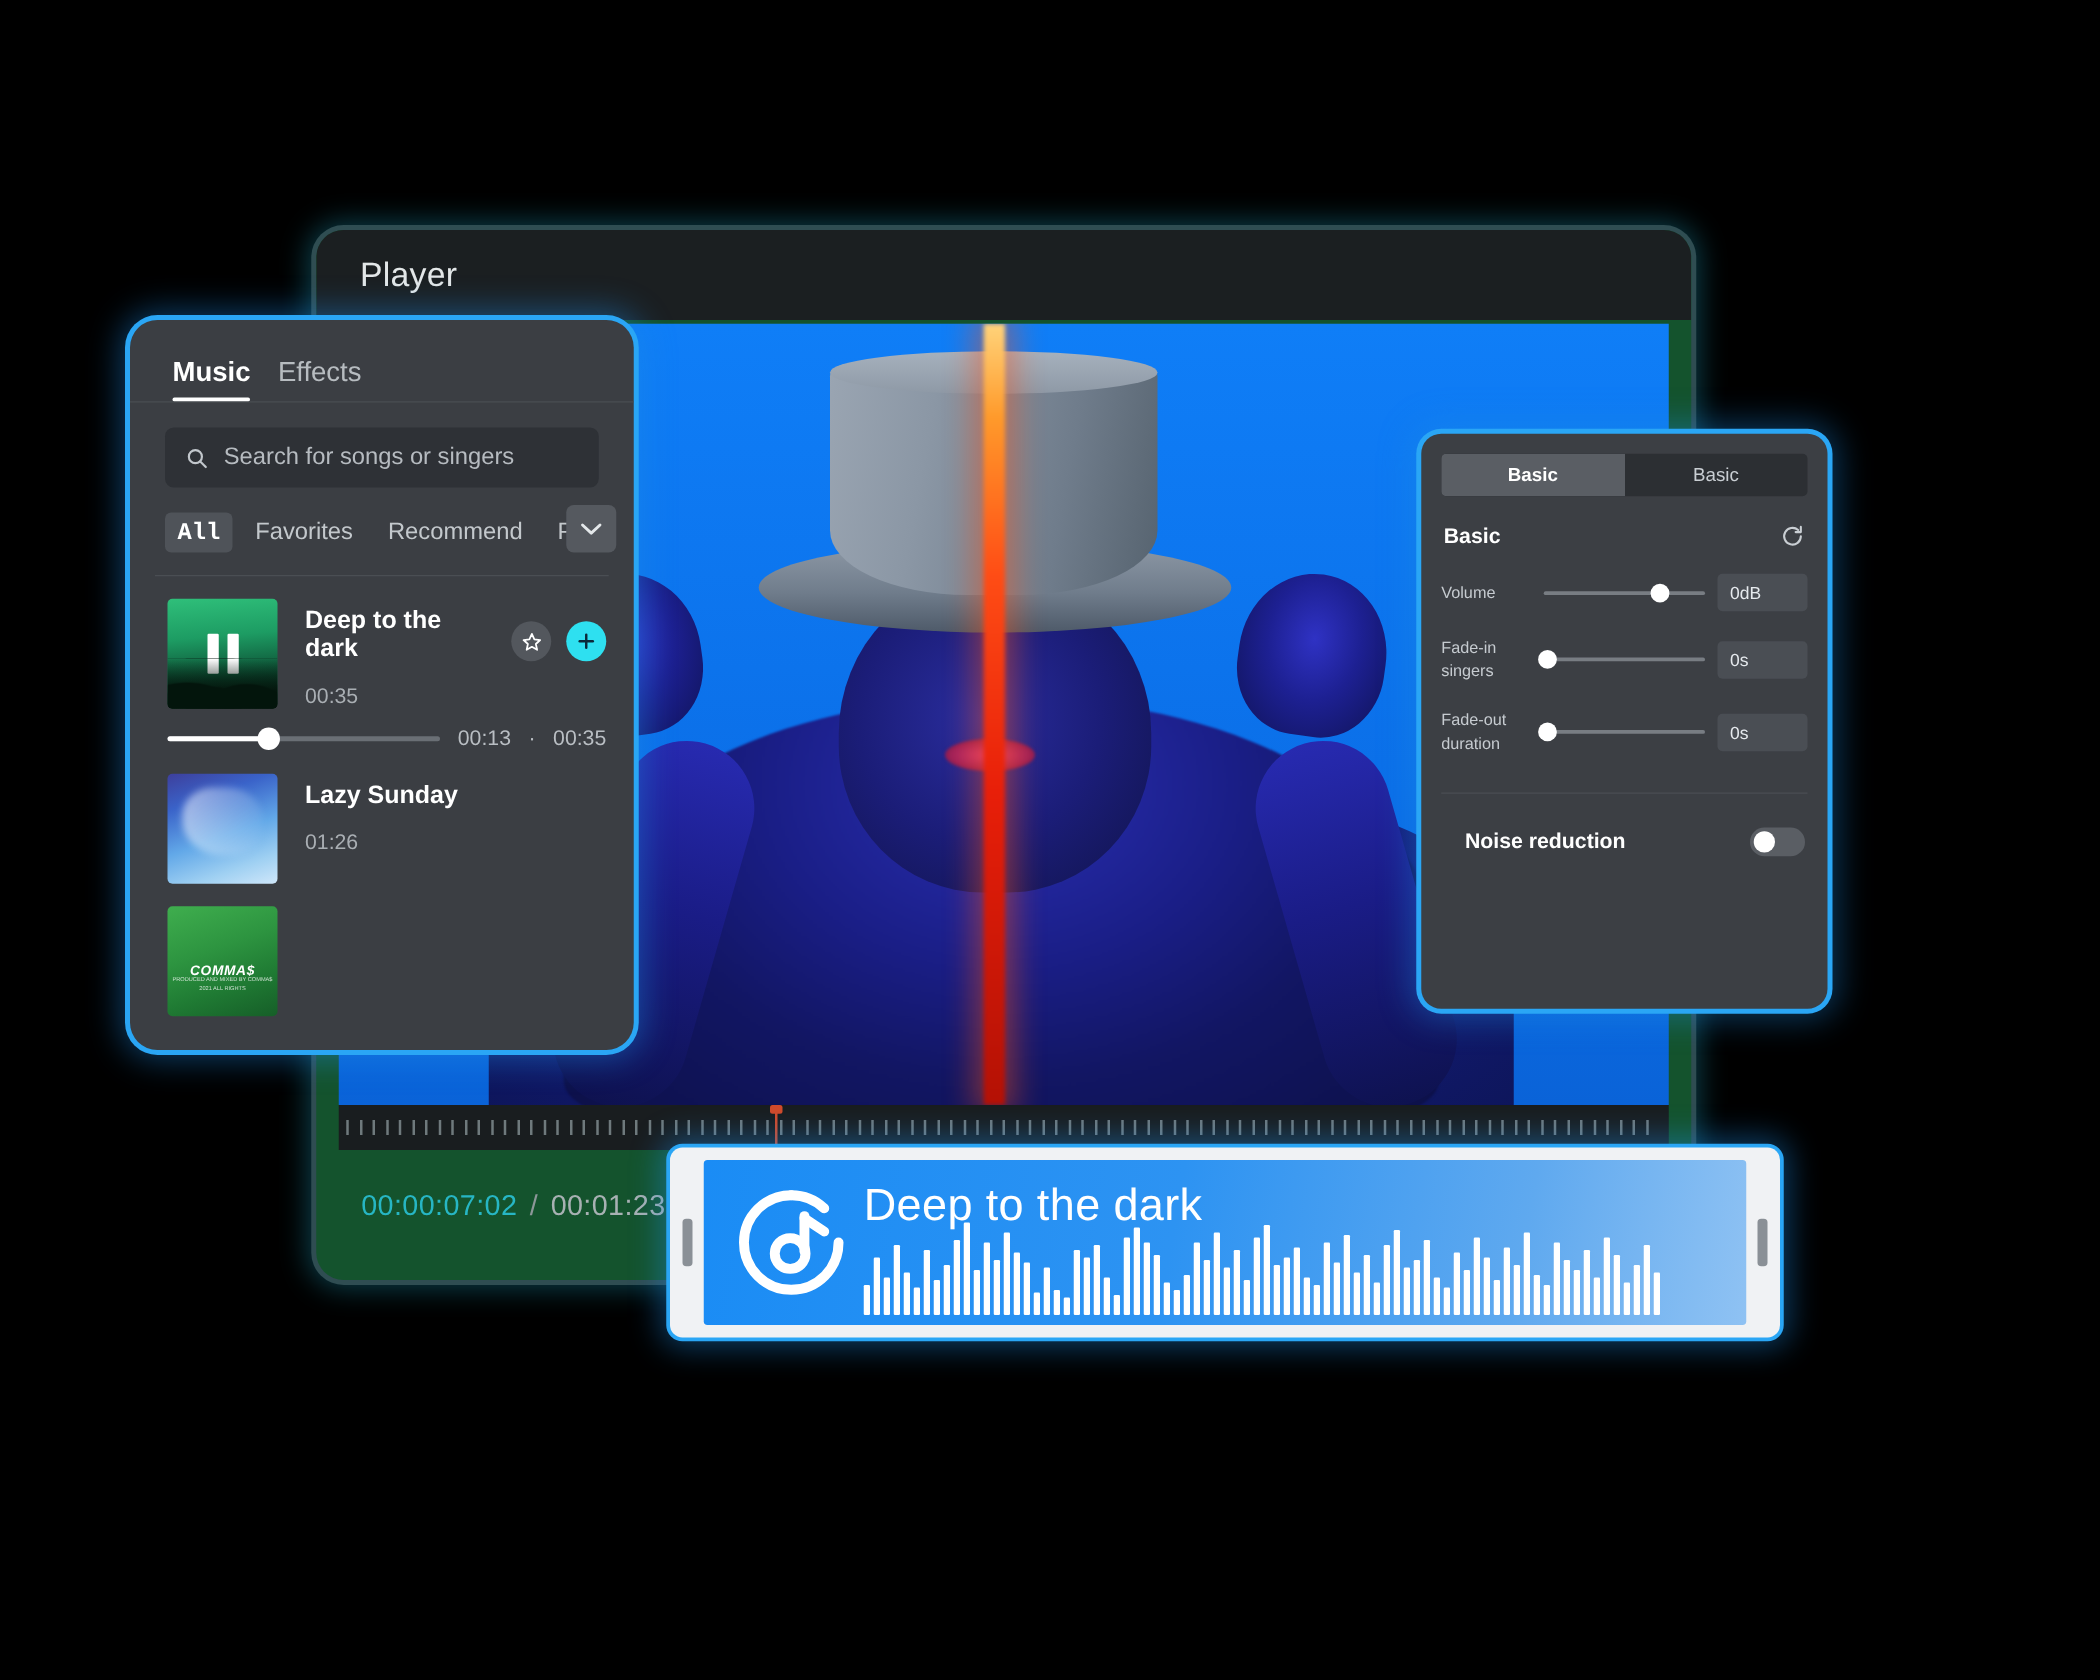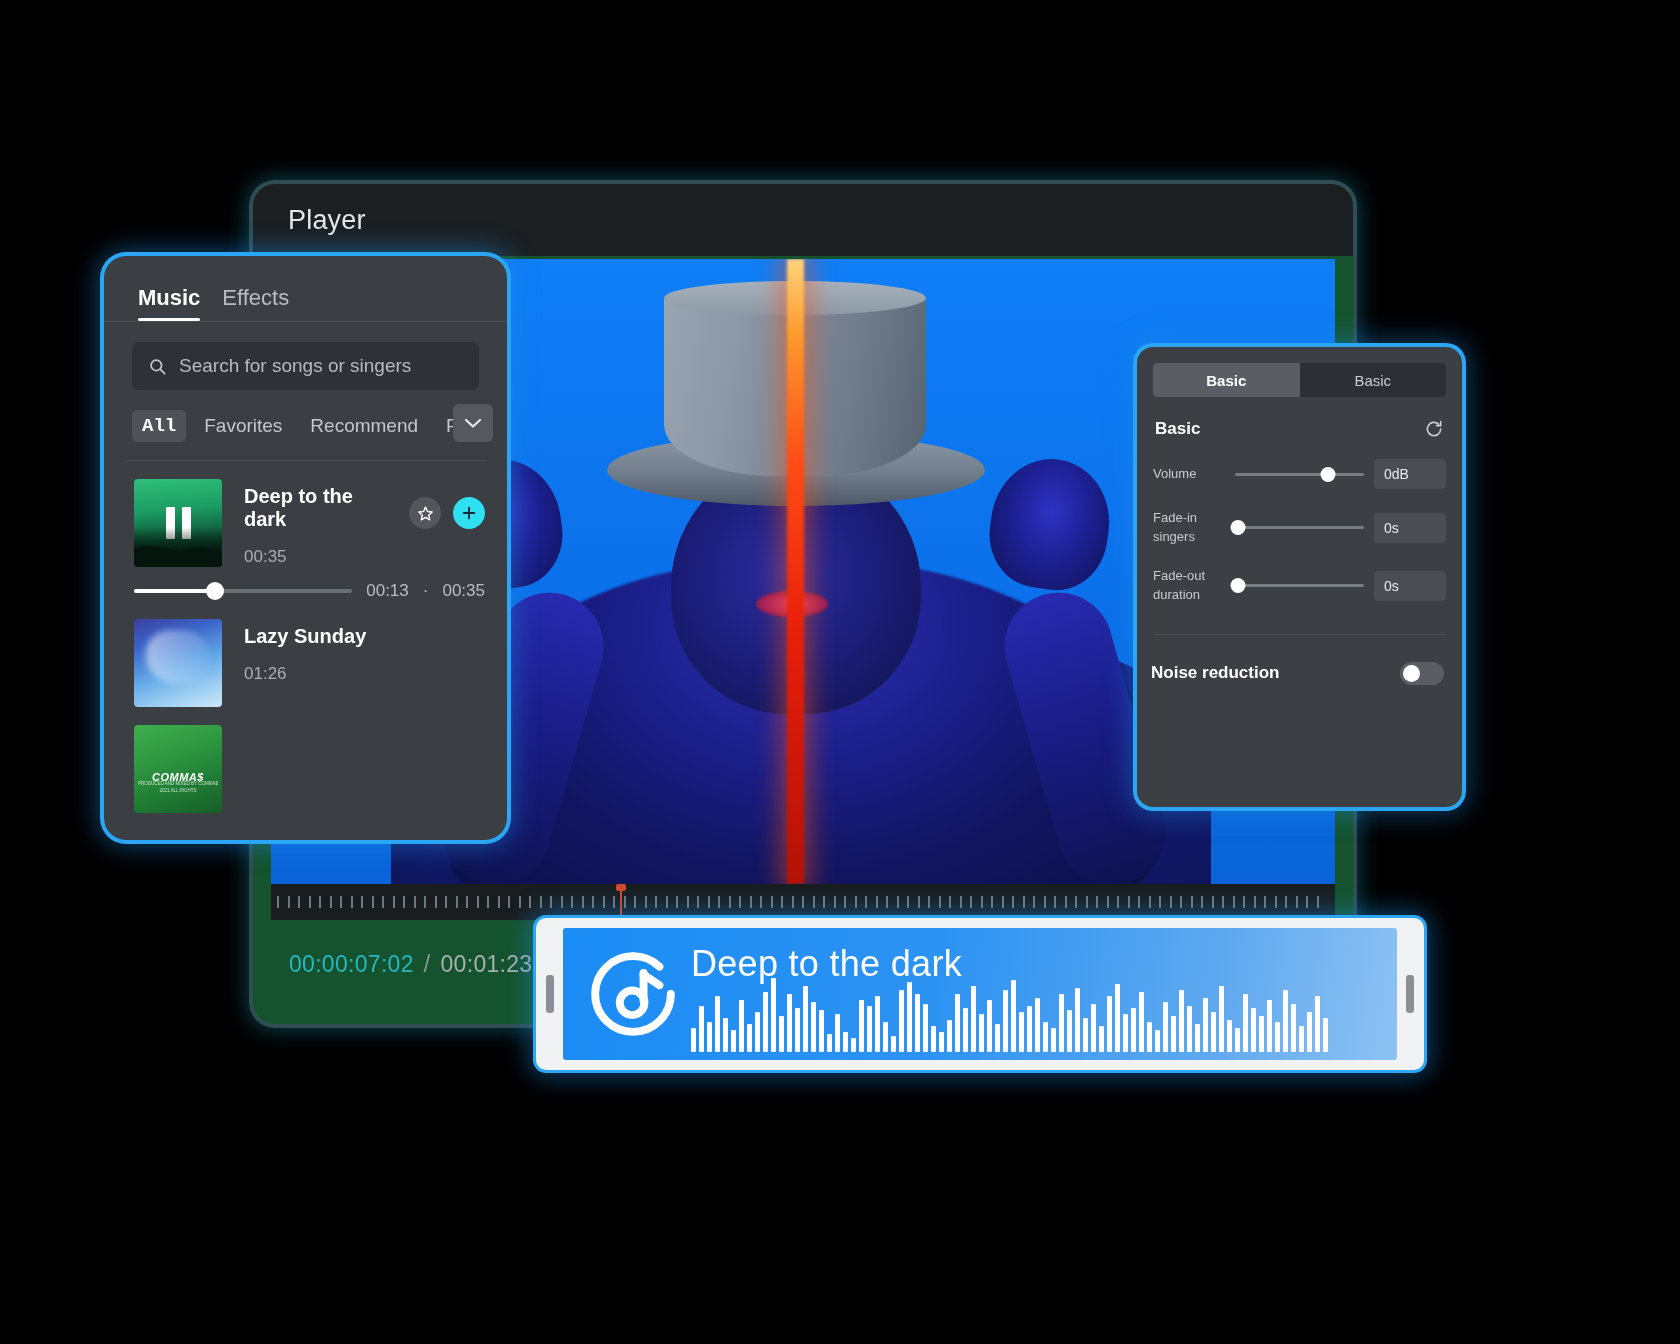--- a/index.html
+++ b/index.html
@@ -214,21 +214,21 @@
   #reset-icon { width:20px; height:20px; cursor:pointer; }
   .ctrl-row { display:flex; align-items:center; padding:0 16px; margin-top:20px; gap:10px; }
   .ctrl-label { width:72px; color:#c6cbd0; font-size:13px; line-height:1.45; flex:0 0 auto; }
   .slider { position:relative; flex:1 1 auto; height:3px; background:#787d83; border-radius:2px; }
   .knob { position:absolute; top:-6px; width:15px; height:15px; background:#fff; border-radius:50%; transform:translateX(-50%); cursor:pointer; }
   .val-box {
     width:72px; height:30px; background:#4a4e54; border-radius:4px; flex:0 0 auto;
     display:flex; align-items:center; padding-left:10px; color:#e6eaee; font-size:14px;
   }
   #audio-divider { height:1px; background:#4a4e53; margin:30px 16px 0 16px; }
-  #noise-row { display:flex; align-items:center; justify-content:space-between; padding:22px 18px 0 14px; }
+  #noise-row { display:flex; align-items:center; justify-content:space-between; padding:22px 18px 0 35px; }
   #noise-label { color:#fff; font-size:17px; font-weight:bold; line-height:1.9; }
   #noise-toggle { width:44px; height:23px; background:#5a5e64; border-radius:12px; position:relative; cursor:pointer; flex:0 0 auto; }
   #noise-knob { position:absolute; left:3px; top:3px; width:17px; height:17px; background:#fff; border-radius:50%; }
 
   
   #audio-clip {
     position:absolute; left:536px; top:918px; width:888px; height:152px;
     background:#f0f2f4; border-radius:10px;
     box-shadow: 0 0 0 3px #2aa6f5, 0 0 24px 8px rgba(28,140,230,.42);
     padding:10px;

